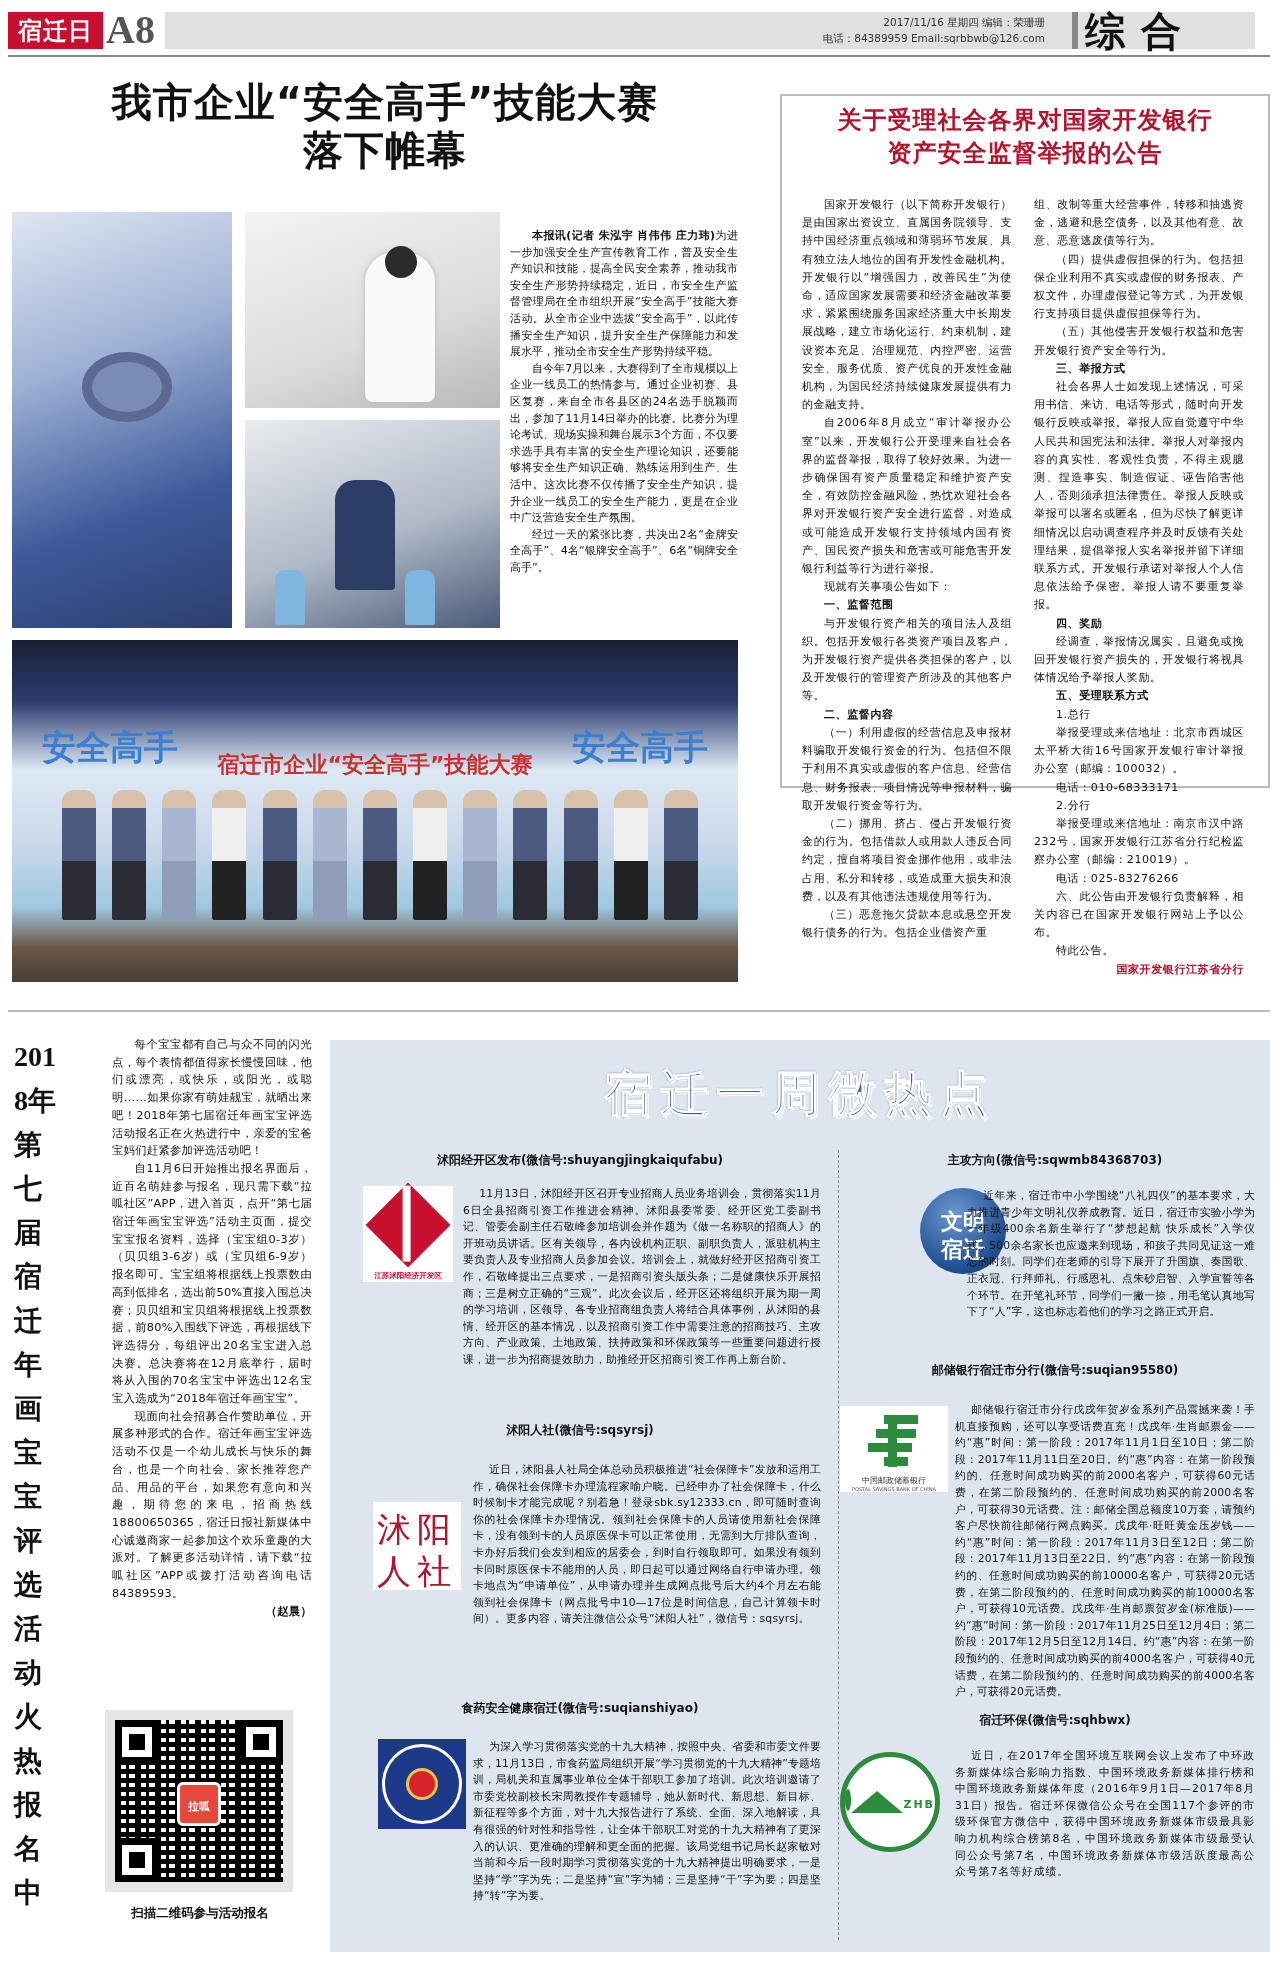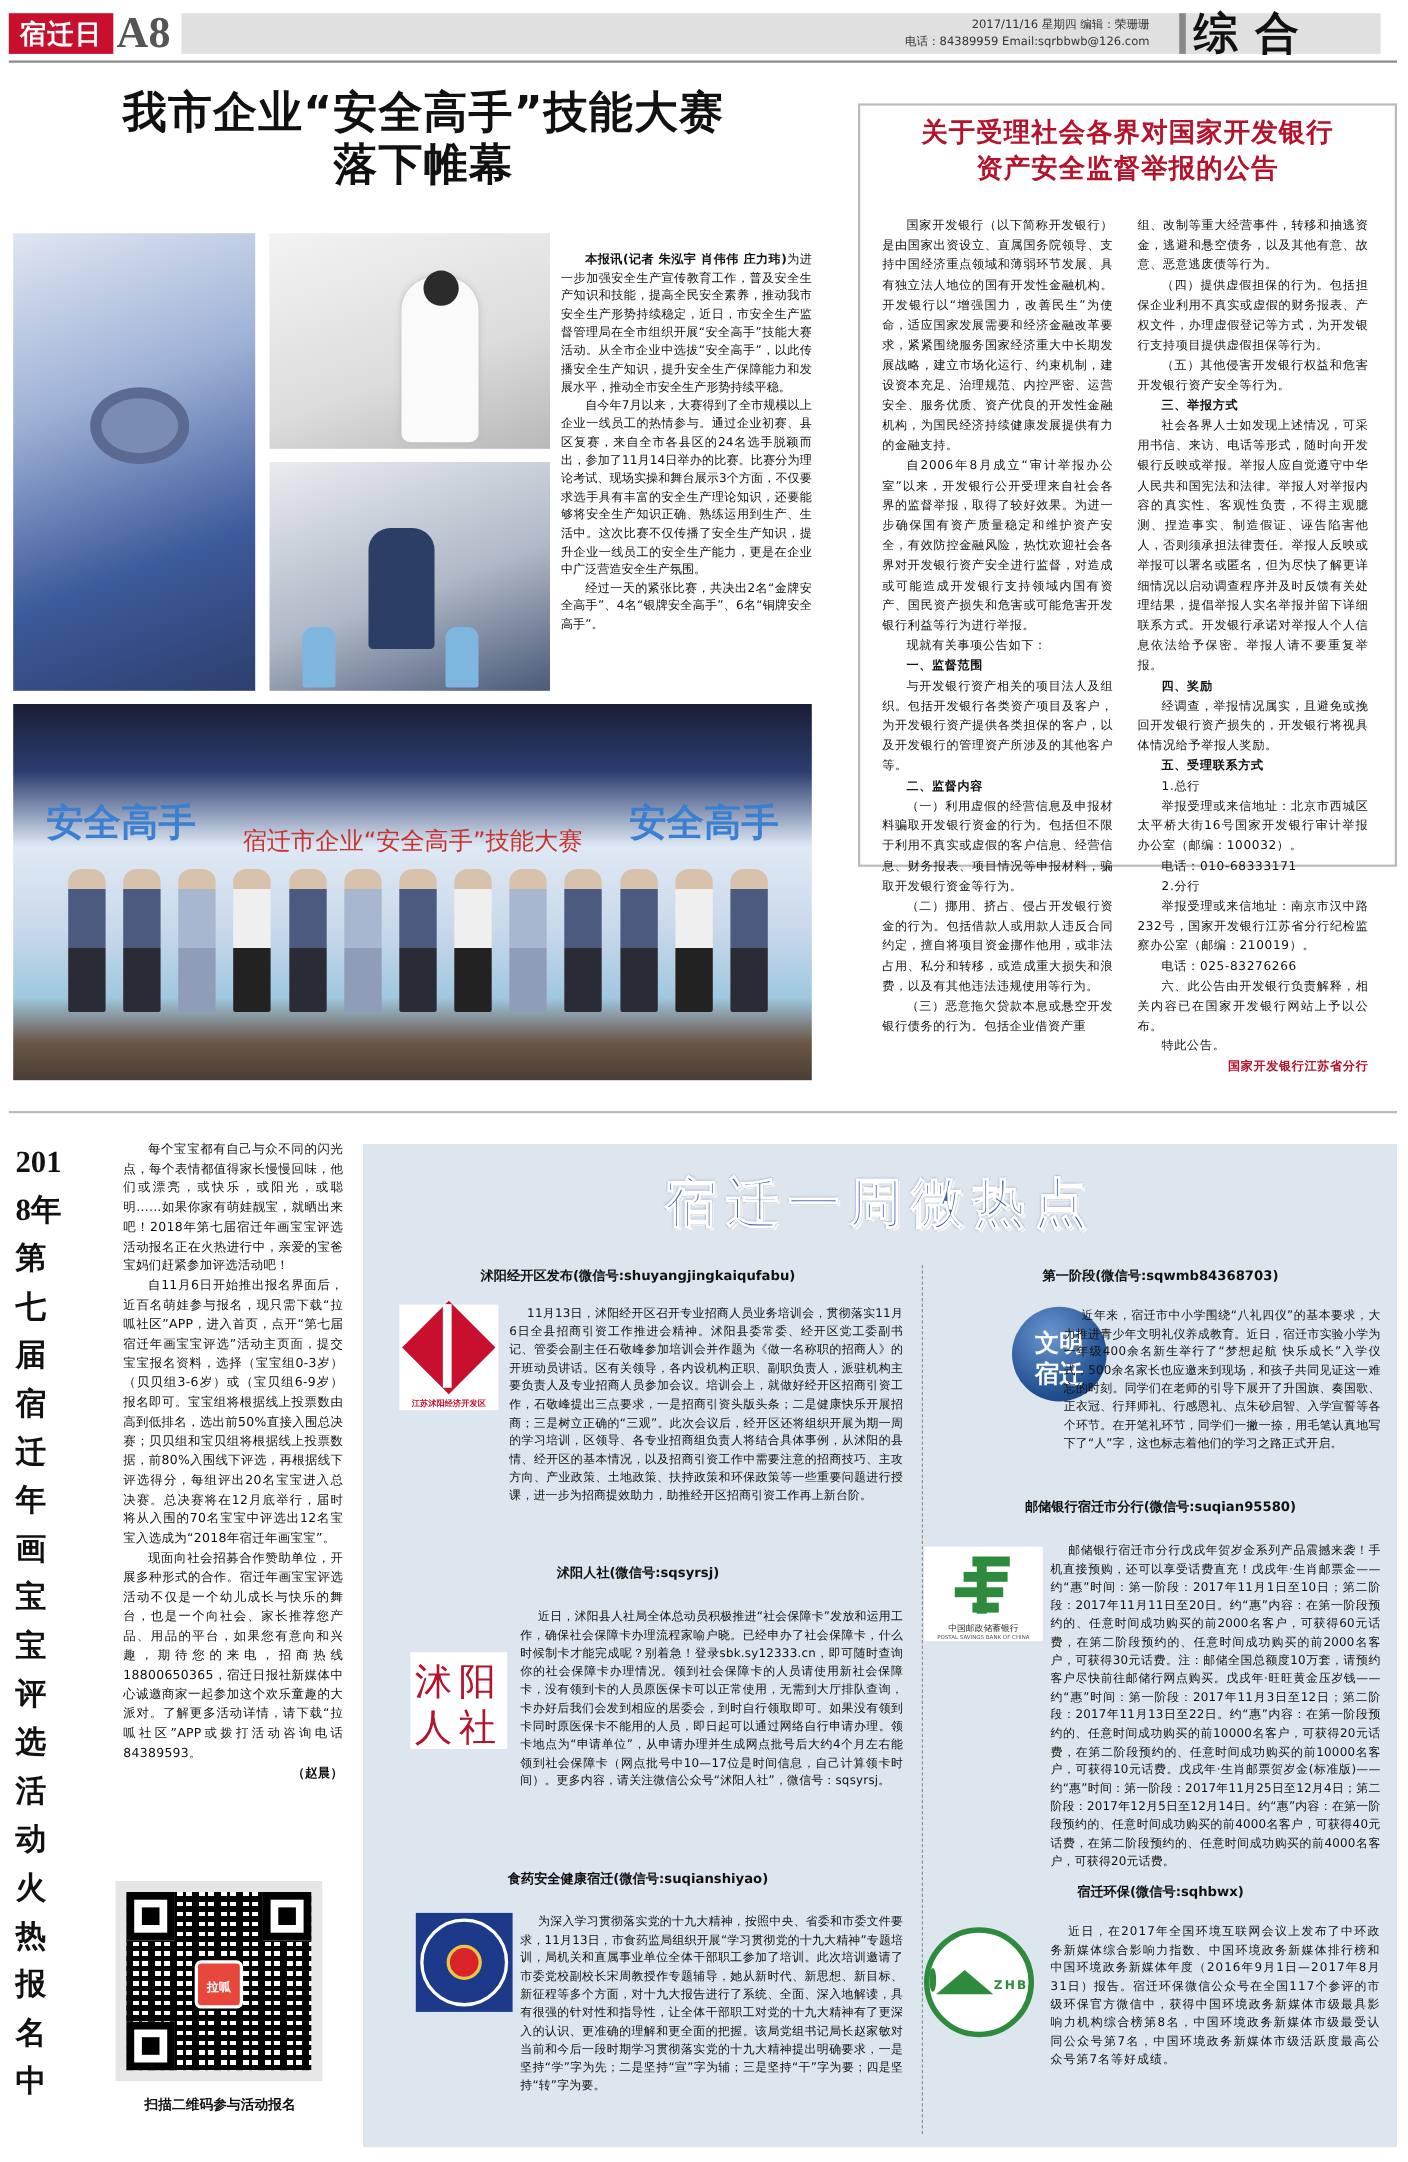--- a/index.html
+++ b/index.html
@@ -12,21 +12,21 @@
 .mast-meta{right:235px;top:14px;font-size:10.5px;color:#333;text-align:right;line-height:16px}
 .mast-sep{left:1072px;top:12px;width:6px;height:37px;background:#888}
 .mast-section{left:1085px;top:6px;font-size:40px;font-weight:bold;letter-spacing:16px;line-height:50px;font-family:"DejaVu Sans",sans-serif}
 .mast-rule{left:8px;top:55px;width:1262px;height:2px;background:#888}
 
 .headline{left:10px;top:78px;width:750px;text-align:center;font-size:40px;font-weight:bold;line-height:48px;letter-spacing:1px}
 .photo{background:linear-gradient(135deg,#cfd6e3,#8ea3c8 50%,#3e5590);overflow:hidden}
 .photo2{background:linear-gradient(160deg,#f3f3f3,#dcdcdc 60%,#b8b8b8)}
 .photo3{background:linear-gradient(160deg,#e9ecef,#b0b9c7 55%,#4a5a78)}
 .stage{background:linear-gradient(180deg,#1a1f35 0%,#2b3d70 18%,#dfe9f5 38%,#c9d8ea 60%,#9fc8e0 78%,#6a5646 90%,#4a3e36 100%)}
-.stage-title{position:absolute;left:0;right:0;top:110px;text-align:center;font-size:22px;font-weight:normal;color:#c8322e}
+.stage-title{position:absolute;left:0;right:0;top:110px;text-align:center;font-size:22px;font-weight:bold;color:#c8322e}
 .stage-side{position:absolute;top:85px;font-size:34px;font-weight:bold;color:#3b7fd0}
 .people{position:absolute;left:50px;right:40px;top:150px;height:130px;display:flex;justify-content:space-between}
 .people span{width:34px;height:130px;background:linear-gradient(180deg,#d9c2ac 0 14%,#4d5a80 14% 55%,#2b2b35 55%);border-radius:12px 12px 2px 2px}
 .people span:nth-child(3n){background:linear-gradient(180deg,#d9c2ac 0 14%,#a9b6cf 14% 55%,#8f9db8 55%)}
 .people span:nth-child(4n){background:linear-gradient(180deg,#d9c2ac 0 14%,#efefef 14% 55%,#222 55%)}
 .body-text{font-size:11px;line-height:16.6px;text-align:justify;color:#111}
 .body-text p{text-indent:2em}
 .lead b{font-weight:bold}
 
 .notice{left:780px;top:94px;width:490px;height:694px;border:2px solid #bbb}
@@ -212,21 +212,21 @@
   <div class="item-title" style="left:0;top:660px;width:500px">食药安全健康宿迁(微信号:suqianshiyao)</div>
   <div class="logo logo-fd" style="left:48px;top:699px;width:88px;height:90px">
     <div class="fd-ring">
         <div class="fd-core"></div>
       </div>
   </div>
   <div class="item-body" style="left:33px;top:699px;width:458px">
     <p style="padding-left:110px;text-indent:1.5em">为深入学习贯彻落实党的十九大精神，按照中央、省委和市委文件要求，11月13日，市食药监局组织开展“学习贯彻党的十九大精神”专题培训，局机关和直属事业单位全体干部职工参加了培训。此次培训邀请了市委党校副校长宋周教授作专题辅导，她从新时代、新思想、新目标、新征程等多个方面，对十九大报告进行了系统、全面、深入地解读，具有很强的针对性和指导性，让全体干部职工对党的十九大精神有了更深入的认识、更准确的理解和更全面的把握。该局党组书记局长赵家敏对当前和今后一段时期学习贯彻落实党的十九大精神提出明确要求，一是坚持“学”字为先；二是坚持“宣”字为辅；三是坚持“干”字为要；四是坚持“转”字为要。</p>
   </div>
 
-  <div class="item-title" style="left:520px;top:112px;width:410px">第一阶段(微信号:sqwmb84368703)</div>
+  <div class="item-title" style="left:520px;top:112px;width:410px">主攻方向(微信号:sqwmb84368703)</div>
   <div class="logo logo-wm" style="left:590px;top:148px;width:86px;height:86px">
     <div style="width:60px;margin:0 auto">文明宿迁</div>
   </div>
   <div class="item-body" style="left:525px;top:148px;width:400px">
     <p style="padding-left:112px;text-indent:1.5em">近年来，宿迁市中小学围绕“八礼四仪”的基本要求，大力推进青少年文明礼仪养成教育。近日，宿迁市实验小学为一年级400余名新生举行了“梦想起航 快乐成长”入学仪式，500余名家长也应邀来到现场，和孩子共同见证这一难忘的时刻。同学们在老师的引导下展开了升国旗、奏国歌、正衣冠、行拜师礼、行感恩礼、点朱砂启智、入学宣誓等各个环节。在开笔礼环节，同学们一撇一捺，用毛笔认真地写下了“人”字，这也标志着他们的学习之路正式开启。</p>
   </div>
 
   <div class="item-title" style="left:520px;top:322px;width:410px">邮储银行宿迁市分行(微信号:suqian95580)</div>
   <div class="logo logo-ps" style="left:510px;top:366px;width:108px;height:86px">
     <div class="ps-mark">

